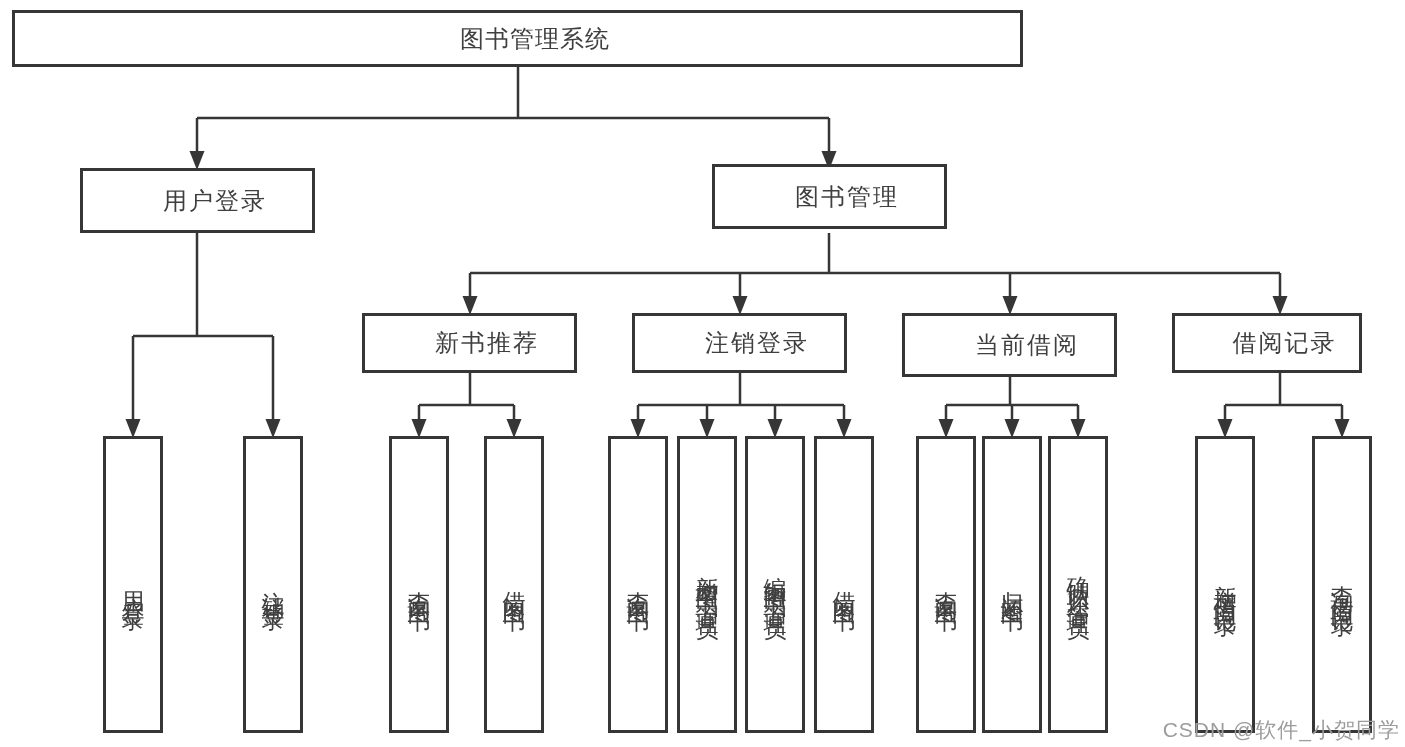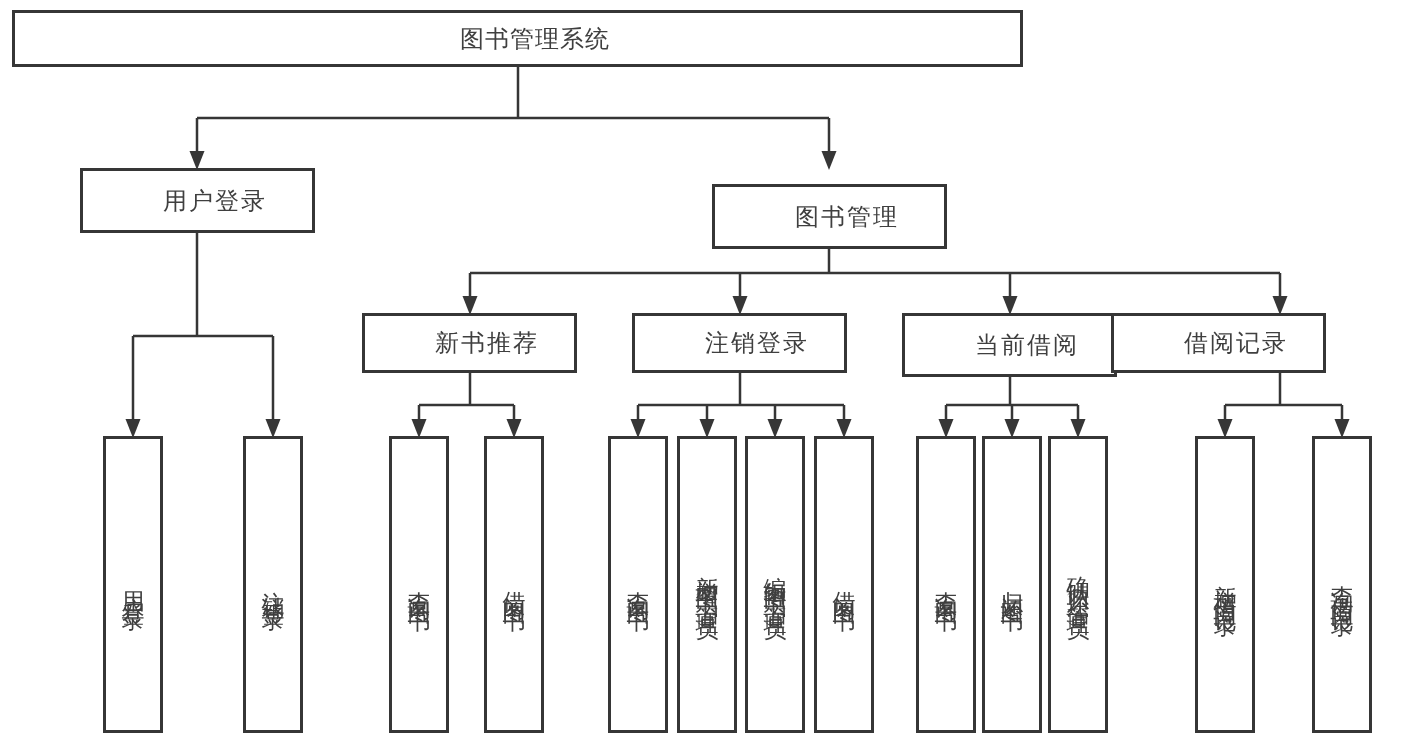--- a/index.html
+++ b/index.html
@@ -65,34 +65,34 @@
     </g>
   </svg>
 
   <div class="node h-node root-node" style="left:12px; top:10px; width:1011px; height:57px;">
     <span>图书管理系统</span>
   </div>
 
   <div class="node h-node" style="left:80px; top:168px; width:235px; height:65px;">
     <span>用户登录</span>
   </div>
-  <div class="node h-node" style="left:712px; top:184px; width:235px; height:65px;">
+  <div class="node h-node" style="left:712px; top:164px; width:235px; height:65px;">
     <span>图书管理</span>
   </div>
 
   <div class="node h-node" style="left:362px; top:313px; width:215px; height:60px;">
     <span>新书推荐</span>
   </div>
   <div class="node h-node" style="left:632px; top:313px; width:215px; height:60px;">
     <span>注销登录</span>
   </div>
   <div class="node h-node" style="left:902px; top:313px; width:215px; height:64px;">
     <span>当前借阅</span>
   </div>
-  <div class="node h-node" style="left:1111px; top:313px; width:215px; height:60px;">
+  <div class="node h-node" style="left:1172px; top:313px; width:190px; height:60px;">
     <span>借阅记录</span>
   </div>
 
   <div class="node v-node" style="left:103px; top:436px; width:60px; height:297px;">
     <span class="vtxt">用户登录</span>
   </div>
   <div class="node v-node" style="left:243px; top:436px; width:60px; height:297px;">
     <span class="vtxt">注销登录</span>
   </div>
 
@@ -126,14 +126,15 @@
     <span class="vtxt">确认归还（管理员）</span>
   </div>
 
   <div class="node v-node" style="left:1195px; top:436px; width:60px; height:297px;">
     <span class="vtxt">新增借阅记录</span>
   </div>
   <div class="node v-node" style="left:1312px; top:436px; width:60px; height:297px;">
     <span class="vtxt">查询借阅记录</span>
   </div>
 
+  <div class="watermark">CSDN @软件_小贺同学</div>
 
 </div>
 
 </body></html>

